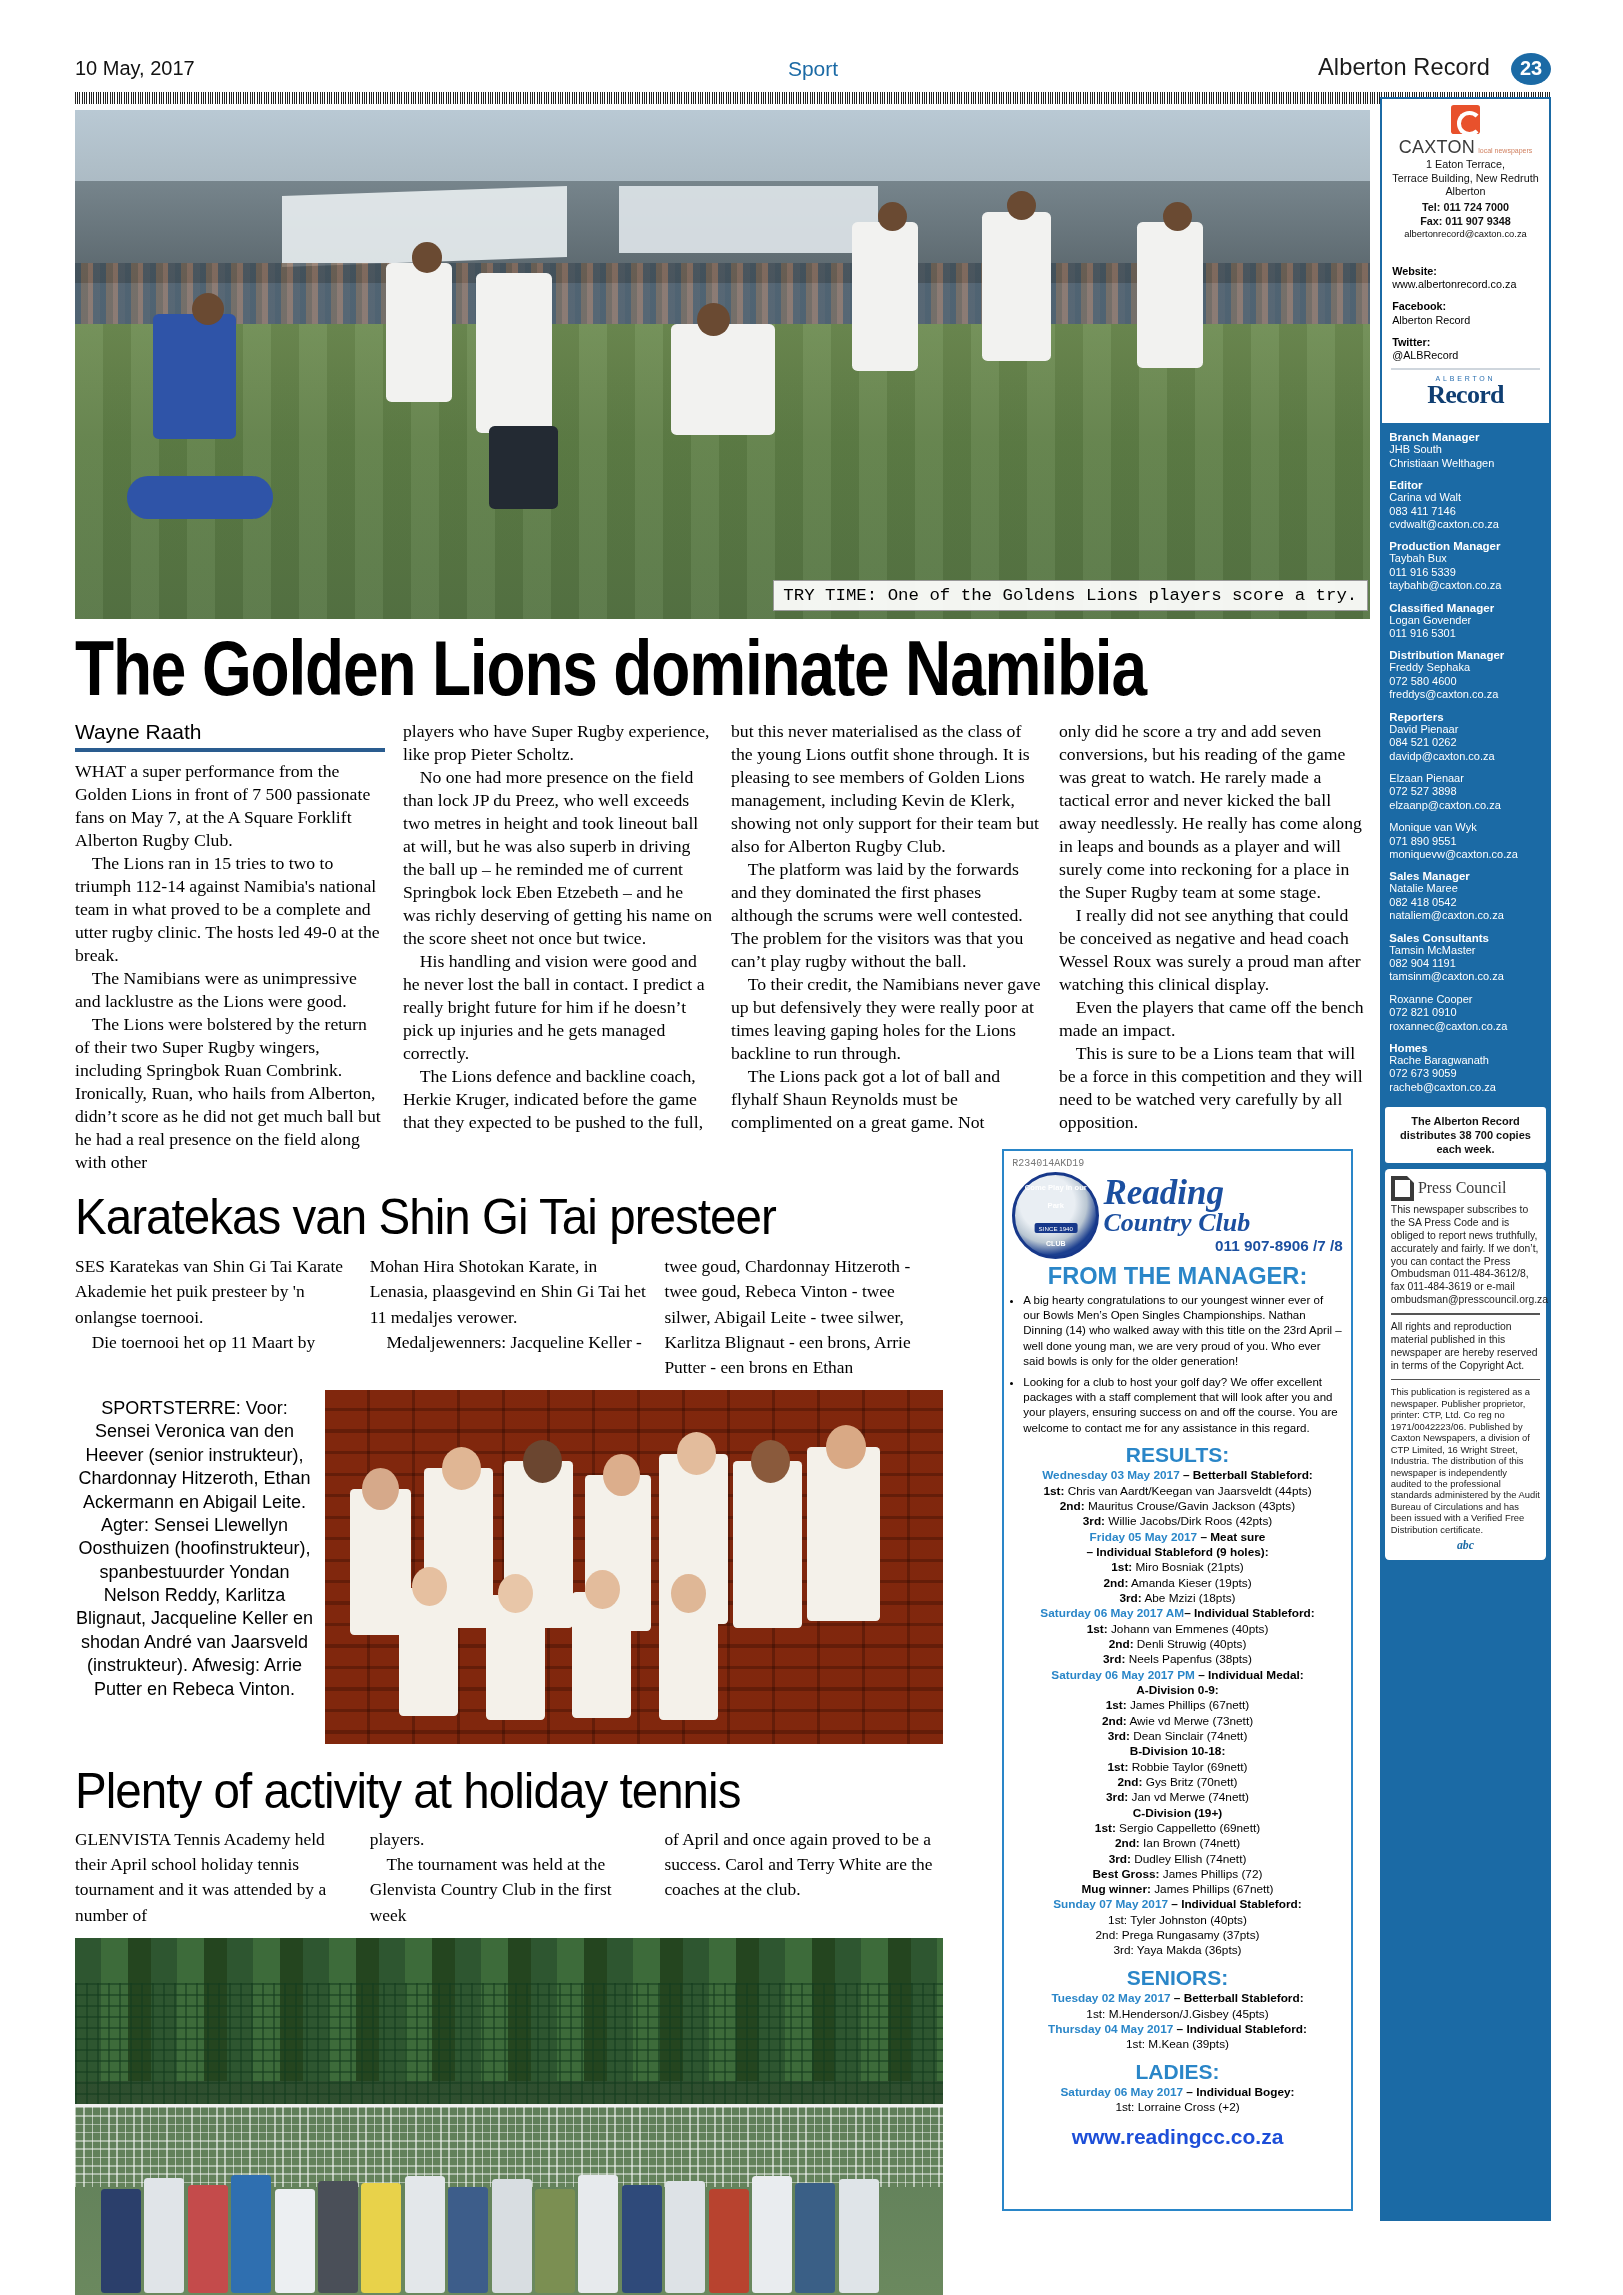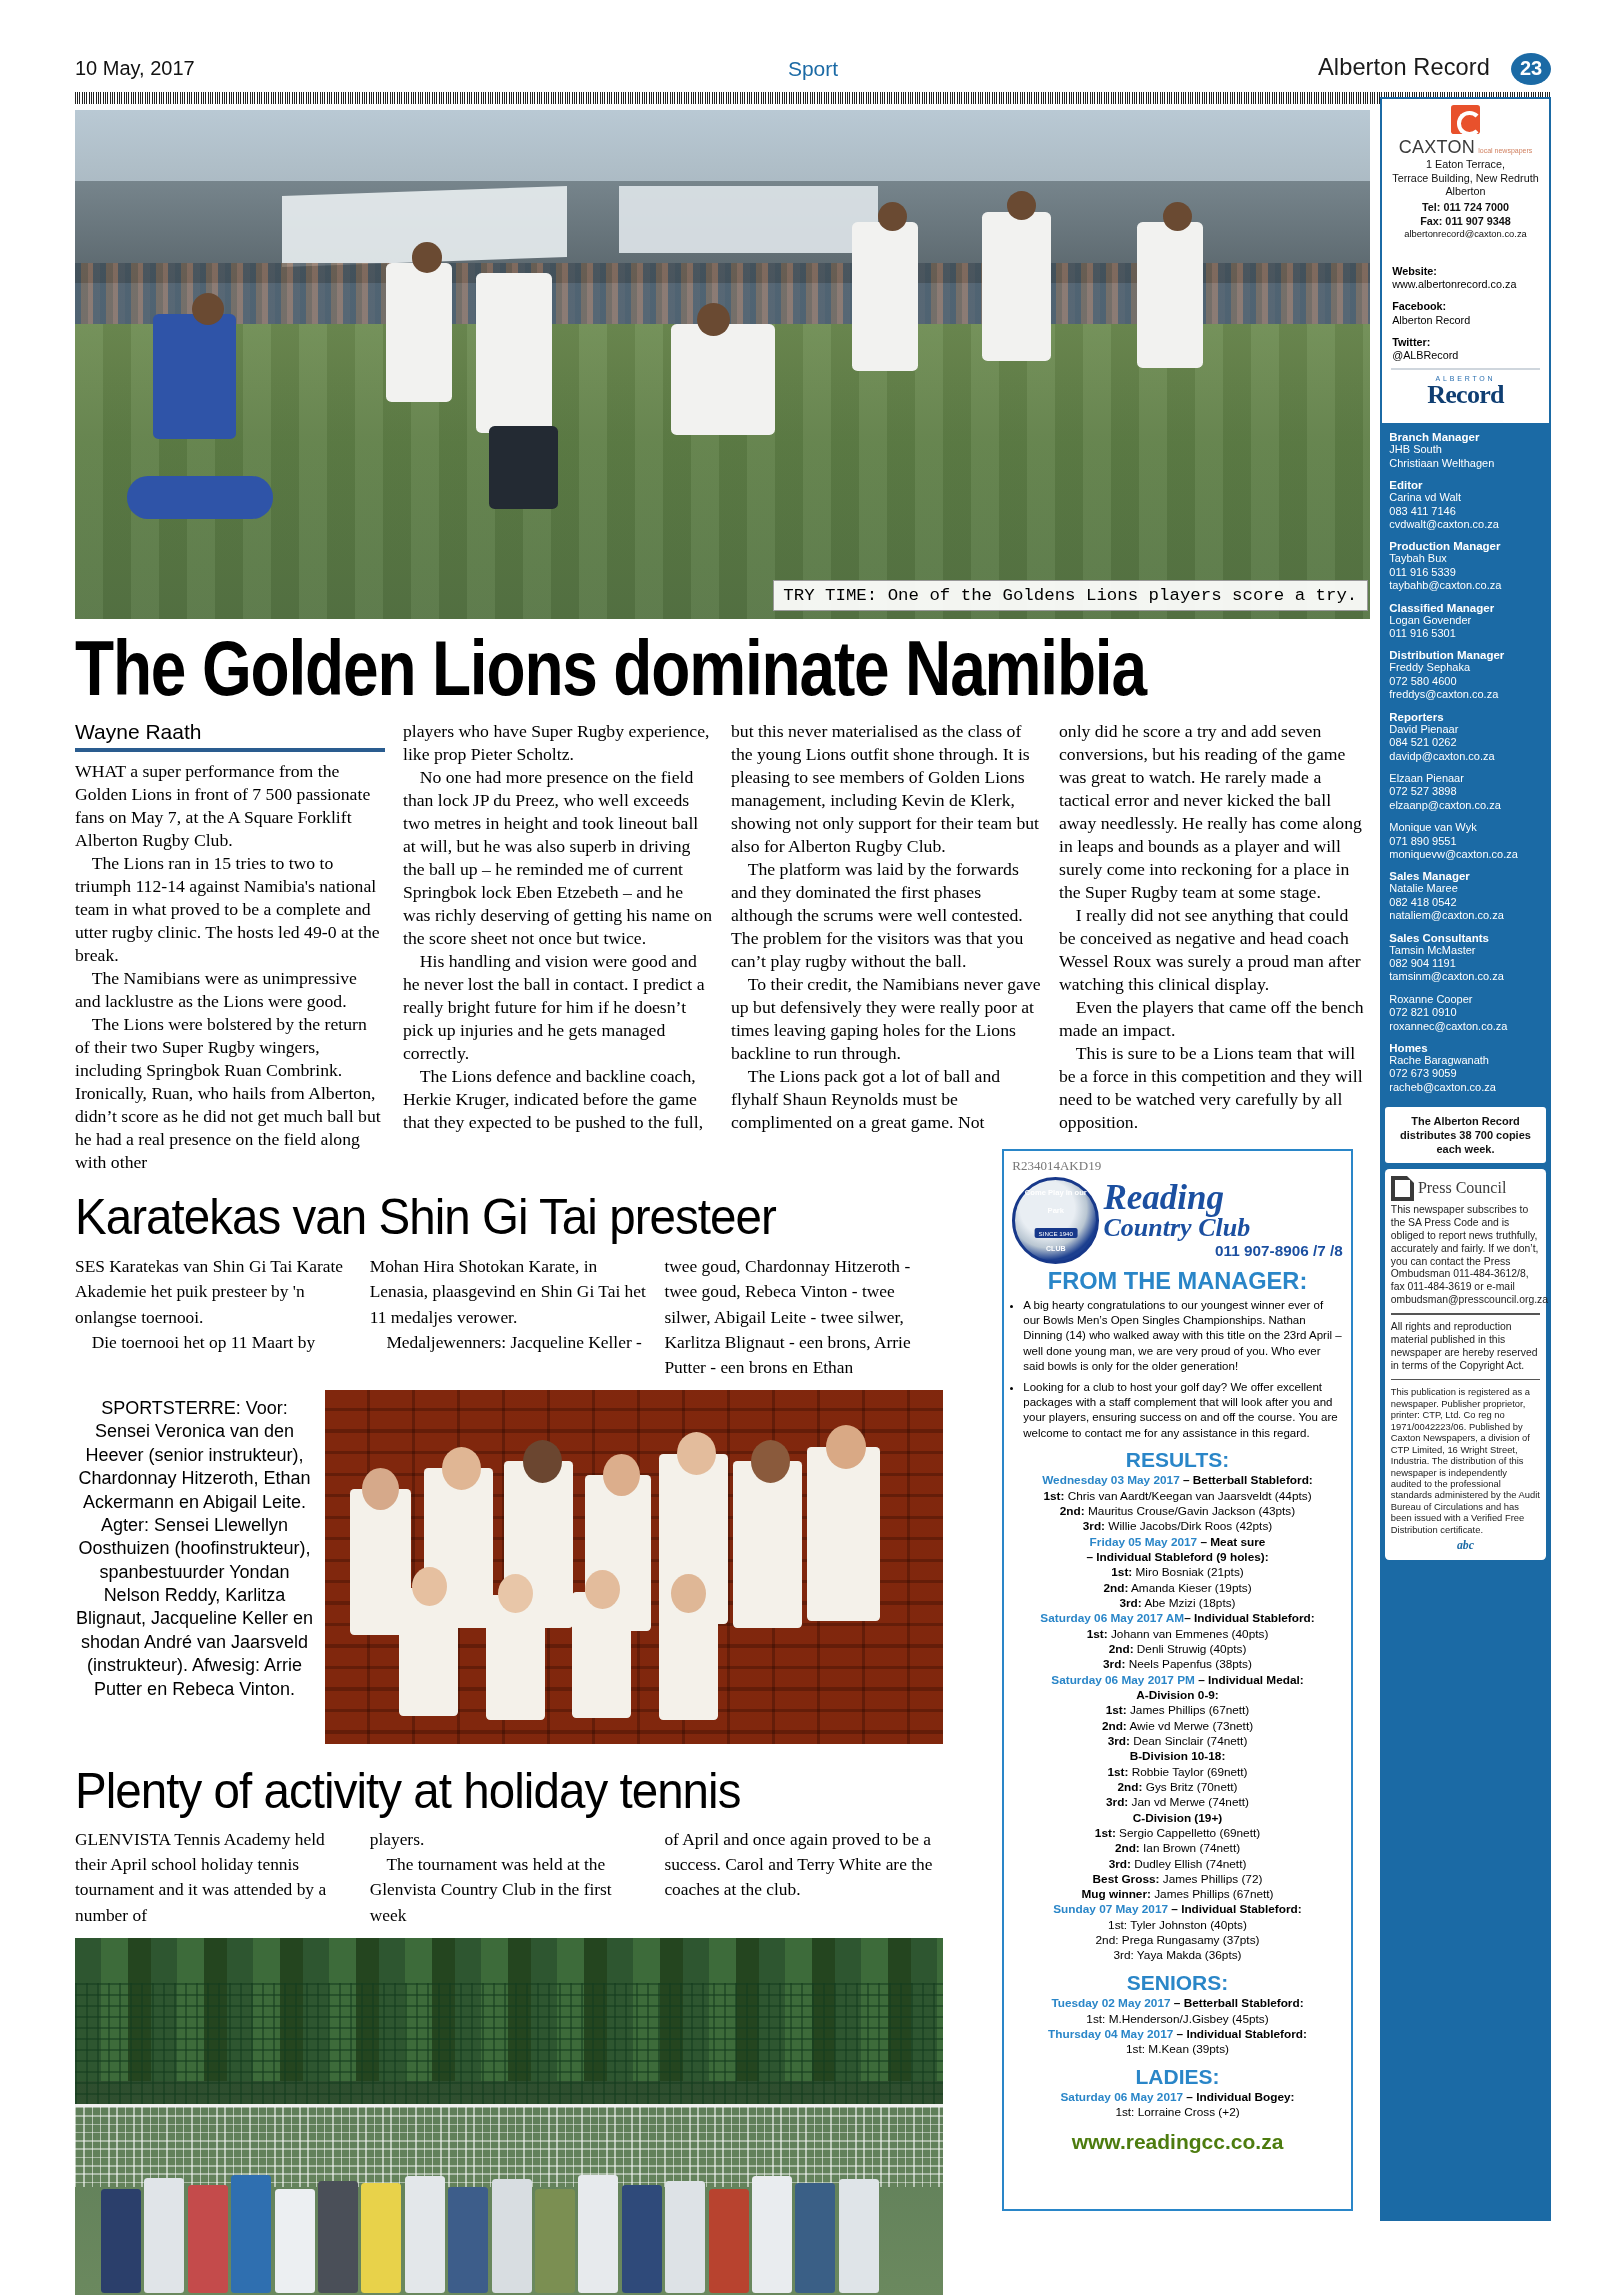--- a/index.html
+++ b/index.html
@@ -160,21 +160,21 @@
     background: repeating-linear-gradient(to right, rgba(255,255,255,.55) 0 1.4px, transparent 1.4px 8.3px),
                 repeating-linear-gradient(to bottom, rgba(255,255,255,.45) 0 1.4px, transparent 1.4px 8.3px);
     border-top:3.5px solid #f0f0ef;}
   .kid { position:absolute; bottom: 6%; border-radius:3.5px;}
 
   
   .rcc-ad {
     position: absolute; left: 1002px; top: 1149px; width: 351px; height: 1062px;
     border: 2.1px solid #2a86c8; background: #fff; padding: 7px 8.3px 8.3px 8.3px;
   }
-  .rcc-code { font-size: 13px; color:#777; font-family:Liberation Serif, serif;}
+  .rcc-code { font-size: 10px; color:#777; font-family:Liberation Mono, monospace;}
   .rcc-logo-row { display:flex; align-items:center; gap:4.2px; margin-top:2.8px; }
   .rcc-crest {
     width: 87px; height: 87px; border-radius:50%;
     background: radial-gradient(circle at 40% 35%, #e9eef3 0 38%, #b9c6d2 55%, #1c3f8f 72%, #1c3f8f 100%);
     border: 3.5px solid #17388a; position:relative; flex:0 0 auto;
   }
   .rcc-crest .ring-top { position:absolute;left:7px;top:4.2px;right:7px;height:18px;
     color:#fff; font-size:7.6px; font-weight:bold; text-align:center; line-height:18px;}
   .rcc-crest .ring-bot { position:absolute;left:7px;bottom:4.2px;right:7px;height:15.3px;
     color:#fff; font-size:7px; font-weight:bold; text-align:center; line-height:15.3px;}
@@ -189,21 +189,21 @@
   .rcc-phone { font-size: 15.3px; font-weight:bold; color:#1b4fa0; text-align:right; margin-top:1.4px;}
   .rcc-h1 { text-align:center; font-size:23.6px; font-weight:bold; color:#2a86c8; margin:4.2px 0 2.8px;}
   .rcc-bullets { font-size: 11.5px; line-height:1.33; }
   .rcc-bullets li { margin-bottom: 5.6px; margin-left: 11px; }
   .rcc-h2 { text-align:center; font-size:21px; font-weight:bold; color:#2a86c8; margin:7px 0 1.4px;}
   .rcc-res { text-align:center; font-size:11.8px; line-height:1.30; }
   .rcc-res .date { color:#2a86c8; font-weight:bold; }
   .rcc-res .fmt { color:#000; font-weight:bold; }
   .rcc-res .pos { font-weight:bold; }
   .rcc-res .div { font-weight:bold; }
-  .rcc-url { text-align:center; font-size:21px; font-weight:bold; color:#4d7c0f; margin-top:9.7px;}
+  .rcc-url { text-align:center; font-size:21px; font-weight:bold; color:#1d4ed8; margin-top:9.7px;}
 
   
   .sb-white {
     background:#fff; margin: 1.4px; padding: 5.6px 5.6px 7px 5.6px; text-align:center;
   }
   .caxton-logo {
     width: 29px; height:29px; background:#e8512c; border-radius:2.8px;
     display:inline-block; position:relative; margin-bottom:1.4px;
   }
   .caxton-logo::before{content:'';position:absolute;left:6.2px;top:6.2px;width:16.7px;height:16.7px;

